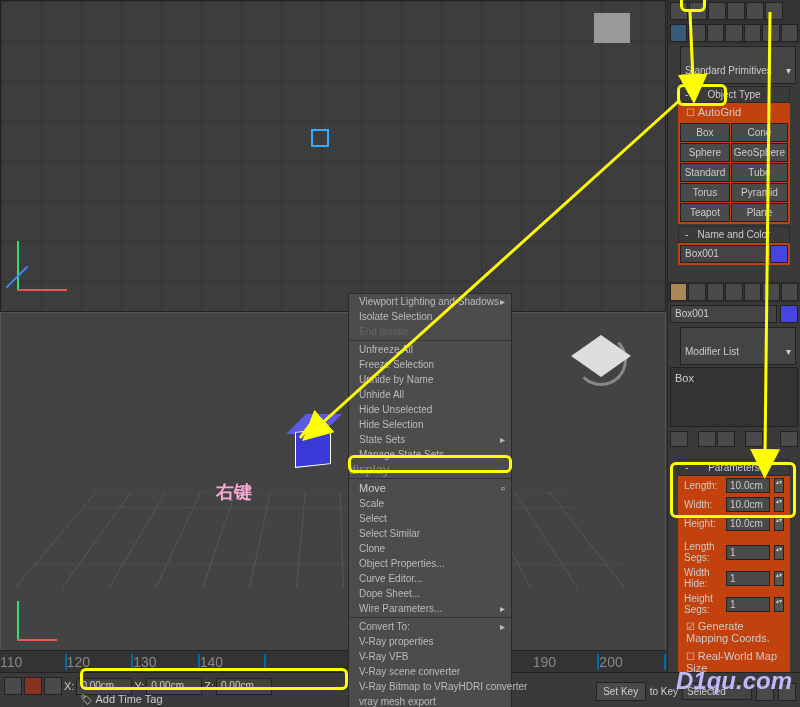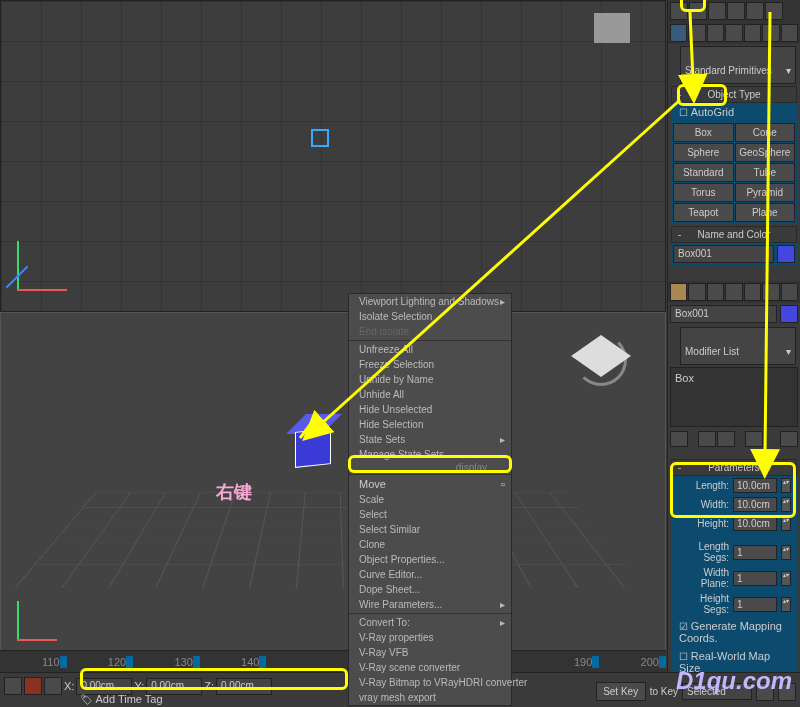--- a/index.html
+++ b/index.html
@@ -14,49 +14,49 @@
 .axis-gx{position:absolute;left:16px;top:288px;width:50px;height:2px;background:#e55}
 .axis-gy{position:absolute;left:15px;top:261px;width:2px;height:30px;background:#48f;transform:rotate(45deg)}
 .axis2{position:absolute;left:16px;bottom:30px}
 .cube{position:absolute;left:295px;top:430px;width:36px;height:36px;background:#3a3ad6;border:1px solid #fff;transform:skewY(-6deg)}
 .cube-top{position:absolute;left:296px;top:414px;width:36px;height:20px;background:#5a5ae6;transform:skewX(-45deg) skewY(0)}
 .sel-box{position:absolute;left:310px;top:128px;width:18px;height:18px;border:2px solid #3af}
 .ctx-menu{position:absolute;left:348px;top:293px;width:164px;background:#4c4c4c;border:1px solid #2a2a2a;z-index:50}
 .ctx-item{padding:2px 10px;font-size:10px;color:#bbb;white-space:nowrap;position:relative}
 .ctx-sep{height:1px;background:#333;margin:1px 0}
 .ctx-sub::after{content:"▸";position:absolute;right:6px}
-.ctx-sm{text-align:right;padding-right:24px;font-size:10px;color:#888}
+.ctx-sm{padding-right:24px;font-size:13px;color:#888}
 .viewcube{position:absolute;right:35px;top:330px;width:60px;height:60px}
 .vc-box{width:36px;height:36px;background:#ddd;margin:8px auto;transform:rotate(45deg) skew(-10deg,-10deg)}
 .vc-ring{position:absolute;inset:4px;border:3px solid #888;border-radius:50%;border-top-color:transparent;border-left-color:transparent}
 .vc-top{position:absolute;left:593px;top:12px;width:36px;height:30px;background:#999}
 .panel{position:absolute;right:0;top:0;width:133px;height:672px;background:#3a3a3a;border-left:1px solid #222}
 .tab-row{display:flex;gap:1px;padding:2px;background:#333}
 .tab{width:18px;height:18px;background:#4a4a4a;border:1px solid #222}
 .combo{width:116px;height:18px;background:#444;border:1px solid #222;margin:2px 12px;padding:18px 4px;font-size:10px;position:relative}
 .combo::after{content:"▾";position:absolute;right:4px}
-.rollout{margin:2px 3px;background:#0c4a6e}
+.rollout{margin:2px 10px;background:#c2410c}
 .roll-h{background:#3a3a3a;text-align:center;font-size:10px;padding:2px;border:1px solid #2a2a2a;position:relative}
 .roll-h::before{content:"-";position:absolute;left:6px}
 .chk-row{padding:3px 8px;font-size:10px}
 .btn-grid{display:grid;grid-template-columns:1fr 1fr;gap:1px;padding:2px}
 .pbtn{background:#4a4a4a;border:1px solid #222;text-align:center;padding:3px 2px;font-size:10px}
 .name-row{display:flex;gap:3px;padding:2px}
 .name-in{flex:1;background:#444;border:1px solid #222;padding:2px 4px;font-size:10px}
 .clr-sw{width:18px;height:18px;background:#4545e0;border:1px solid #222}
 .mod-stack{height:60px;background:#333;border:1px solid #222;margin:2px;padding:4px;font-size:10px}
 .mod-btns{display:flex;gap:1px;padding:2px}
 .mbtn{width:18px;height:16px;background:#4a4a4a;border:1px solid #222}
 .param-row{display:flex;align-items:center;padding:2px 6px;gap:4px}
-.plabel{flex:1;text-align:right;font-size:10px}
+.plabel{flex:1;font-size:10px}
 .spin{width:44px;height:15px;background:#4a4a4a;border:1px solid #222;padding:1px 3px;font-size:10px;position:relative}
 .spin-b{width:10px;height:15px;background:#555;border:1px solid #222;font-size:6px;text-align:center;line-height:7px}
 .bottom-bar{position:absolute;left:0;bottom:0;width:800px;height:35px;background:#3a3a3a;border-top:1px solid #222}
 .timeline{position:absolute;left:0;bottom:35px;width:666px;height:22px;background:#333;border-top:1px solid #222;display:flex;align-items:center}
-.tl-tick{flex:1;text-align:right;font-size:11px;color:#888;border-right:7px solid #0369a1}
+.tl-tick{flex:1;text-align:left;font-size:14px;color:#888;border-right:2px solid #0369a1}
 .coord-bar{display:flex;align-items:center;gap:2px;padding:4px}
 .coord-in{width:56px;height:17px;background:#444;border:1px solid #222;padding:1px 4px;font-size:10px}
 .hl{position:absolute;border:3px solid yellow;border-radius:6px;z-index:60;pointer-events:none}
 .anno-cn{position:absolute;font-size:18px;color:#f9a8d4;font-weight:bold;z-index:61}
 .watermark{position:absolute;right:8px;bottom:12px;font-size:24px;font-weight:bold;color:#c4b5fd;z-index:70;font-style:italic}
 .status-r{position:absolute;right:4px;bottom:6px;display:flex;gap:4px;align-items:center}
 .st-in{background:#444;border:1px solid #222;padding:2px 4px;font-size:10px;width:70px}
 </style>
 </head>
 <body>
@@ -207,21 +207,21 @@
         <div class="spin">10.0cm</div>
         <div class="spin-b">▴▾</div>
       </div>
     <div style="height:6px"></div>
     <div class="param-row">
         <div class="plabel">Length Segs:</div>
         <div class="spin">1</div>
         <div class="spin-b">▴▾</div>
       </div>
     <div class="param-row">
-        <div class="plabel">Width Plane:</div>
+        <div class="plabel">Width Hide:</div>
         <div class="spin">1</div>
         <div class="spin-b">▴▾</div>
       </div>
     <div class="param-row">
         <div class="plabel">Height Segs:</div>
         <div class="spin">1</div>
         <div class="spin-b">▴▾</div>
       </div>
     <div class="chk-row">☑ <span>Generate Mapping Coords.</span></div>
     <div class="chk-row">☐ <span>Real-World Map Size</span></div>

